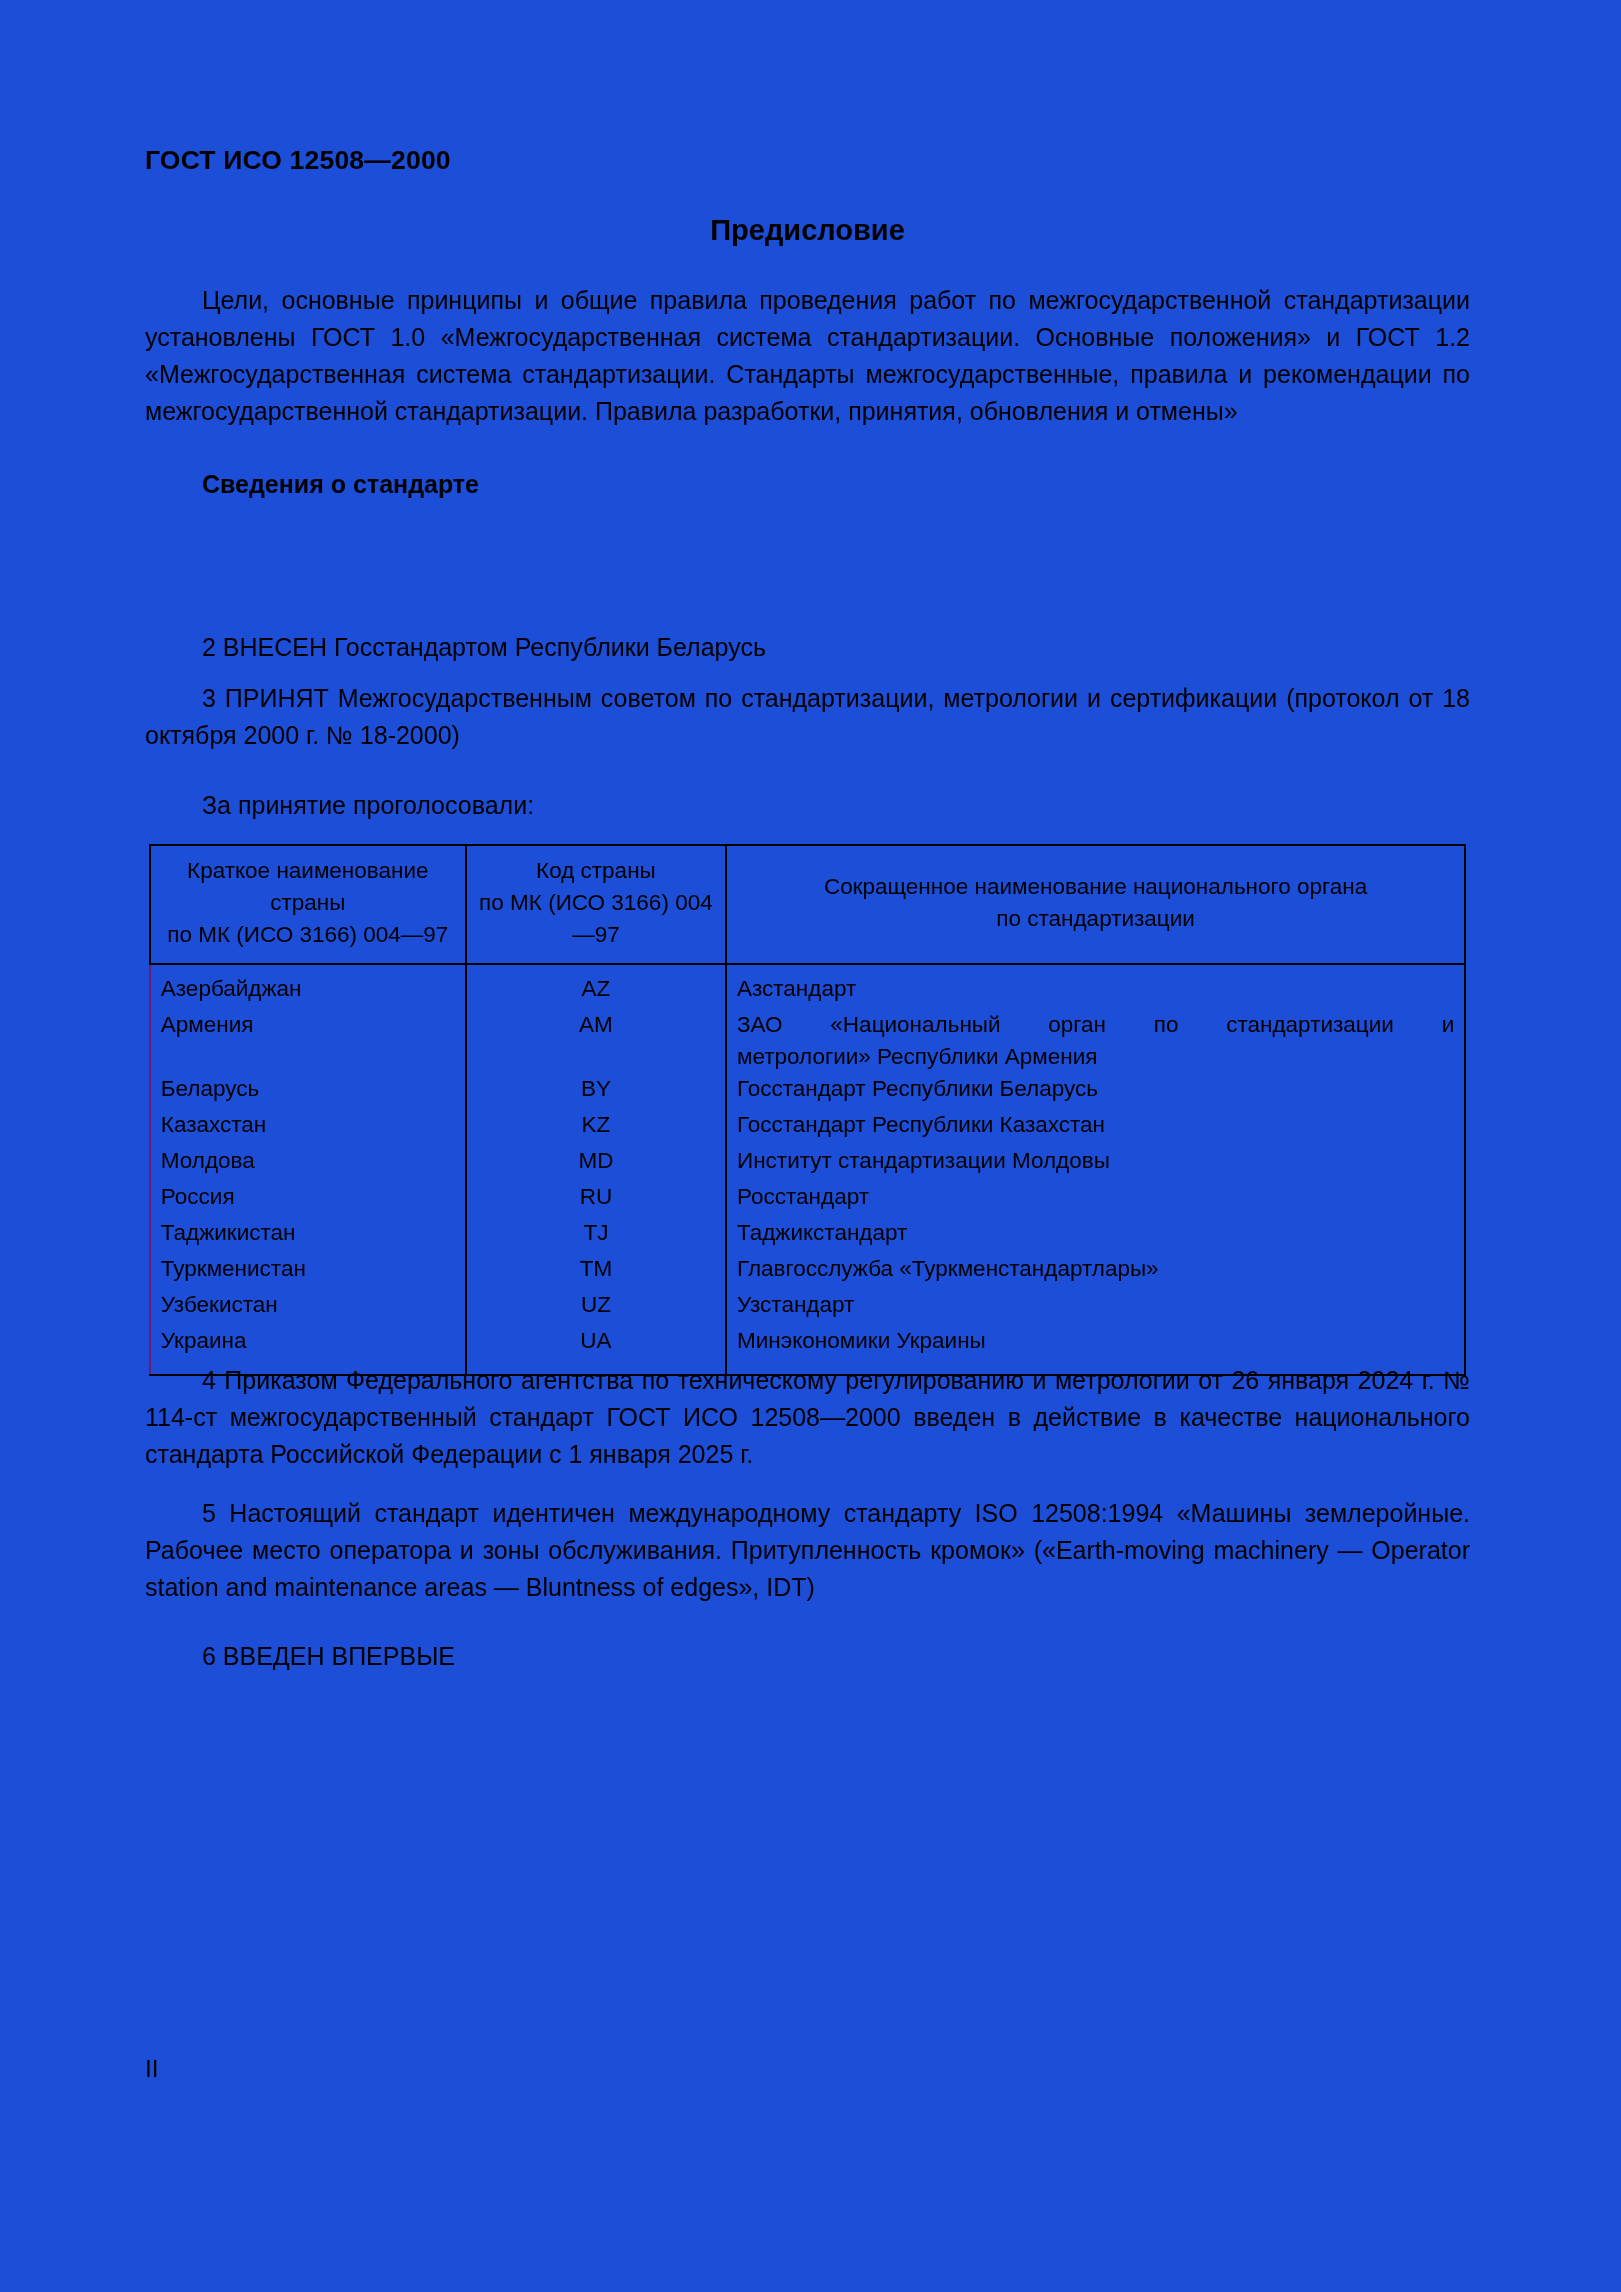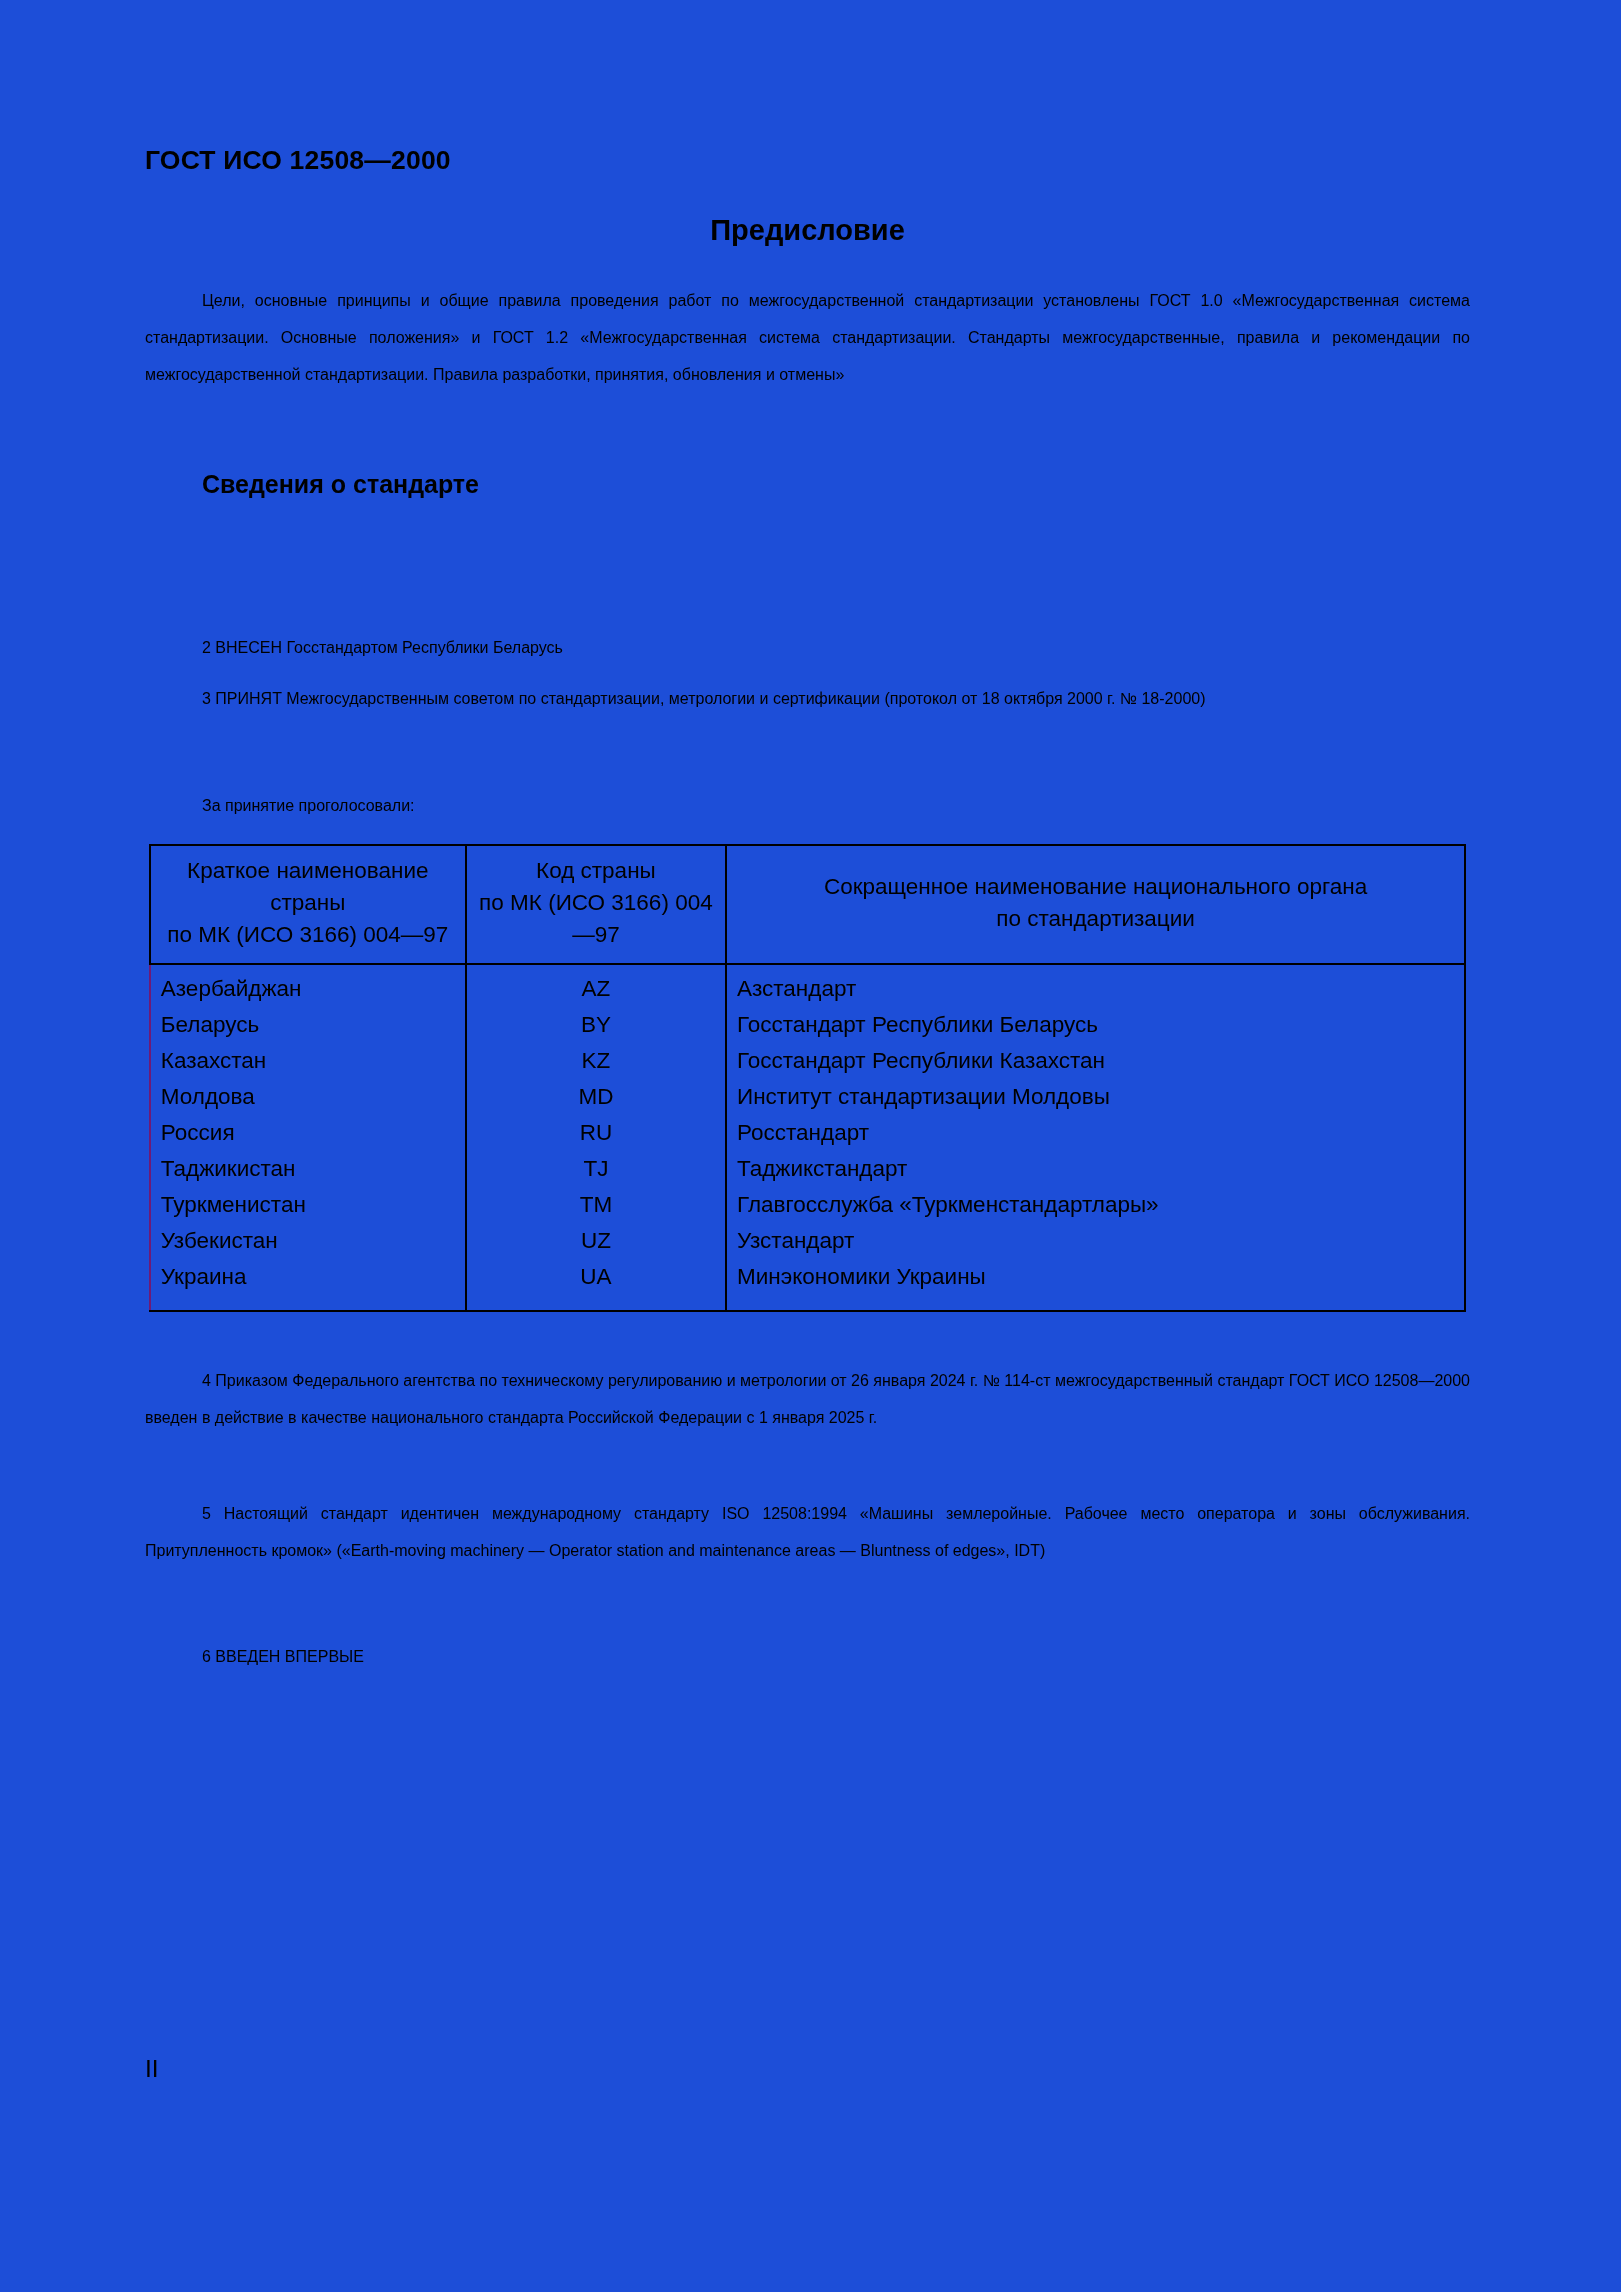--- a/index.html
+++ b/index.html
@@ -41,21 +41,21 @@
     text-align: center;
     font-size: 29px;
     font-weight: bold;
   }
 
   
   .body-block {
     position: absolute;
     left: 145px;
     width: 1325px;
-    font-size: 16px;
+    font-size: 25px;
     line-height: 37px;
     text-align: justify;
     text-justify: inter-word;
   }
   .body-block.no-justify {
     text-align: left;
     margin-top: 14px;
   }
   .indent {
     text-indent: 57px;
@@ -167,20 +167,28 @@
           </th>
         </tr>
       </thead>
       <tbody>
         <tr>
           <td class="col-country">Азербайджан</td>
           <td class="col-code">AZ</td>
           <td class="col-body">Азстандарт</td>
         </tr>
         <tr>
+          <td class="col-country">Армения</td>
+          <td class="col-code">AM</td>
+          <td class="col-body">
+            <span class="ln cell-justify" style="display:block;text-align:justify;text-align-last:justify;">ЗАО «Национальный орган по стандартизации и</span>
+            <span class="ln" style="display:block;">метрологии» Республики Армения</span>
+          </td>
+        </tr>
+        <tr>
           <td class="col-country">Беларусь</td>
           <td class="col-code">BY</td>
           <td class="col-body">Госстандарт Республики Беларусь</td>
         </tr>
         <tr>
           <td class="col-country">Казахстан</td>
           <td class="col-code">KZ</td>
           <td class="col-body">Госстандарт Республики Казахстан</td>
         </tr>
         <tr>

